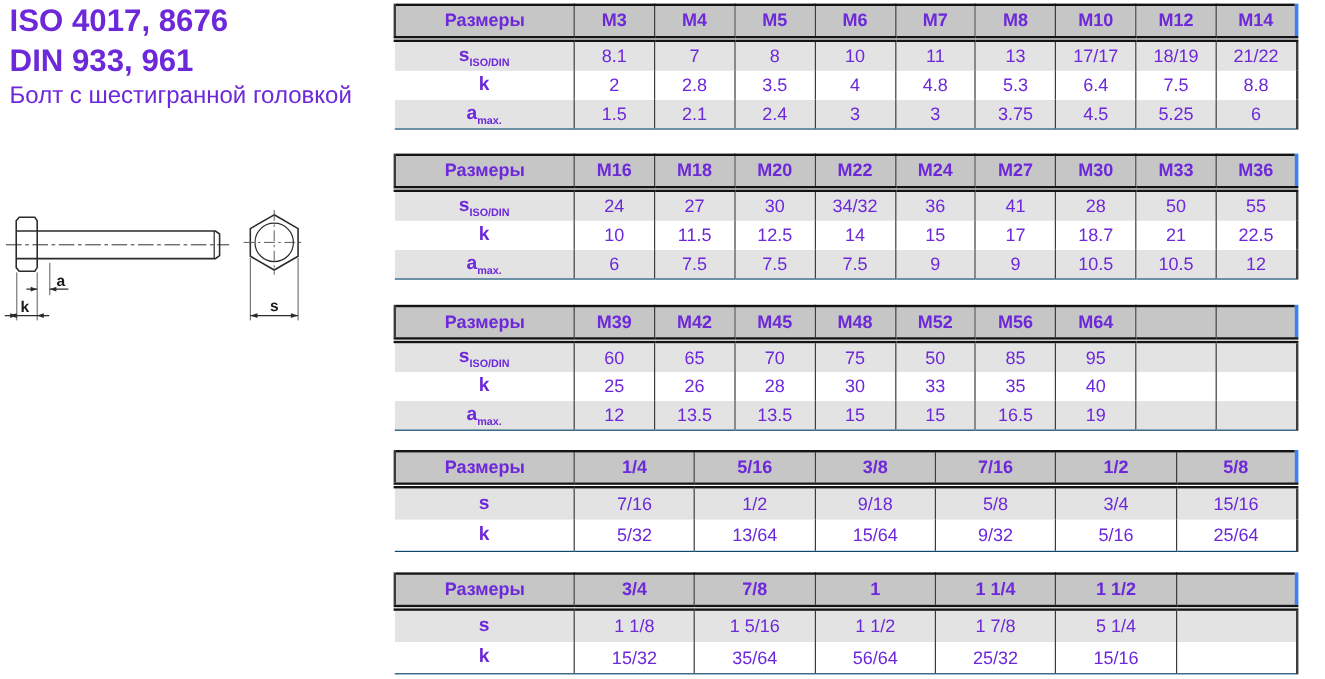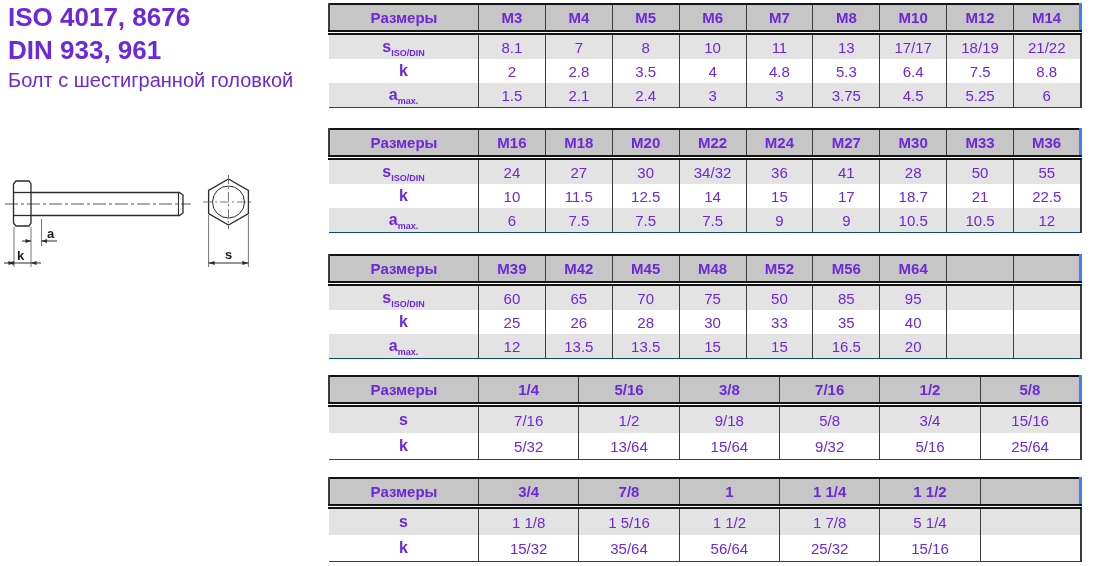--- a/index.html
+++ b/index.html
@@ -246,21 +246,21 @@
           <td></td>
         </tr>
         <tr class="striped">
           <td><span>a</span><sub>max.</sub></td>
           <td>12</td>
           <td>13.5</td>
           <td>13.5</td>
           <td>15</td>
           <td>15</td>
           <td>16.5</td>
-          <td>20</td>
+          <td>19</td>
           <td></td>
           <td></td>
         </tr>
       </tbody>
     </table>
   <table id="t4" class="dim-table">
       <thead>
         <tr>
           <th>Размеры</th>
           <th>1/4</th>

